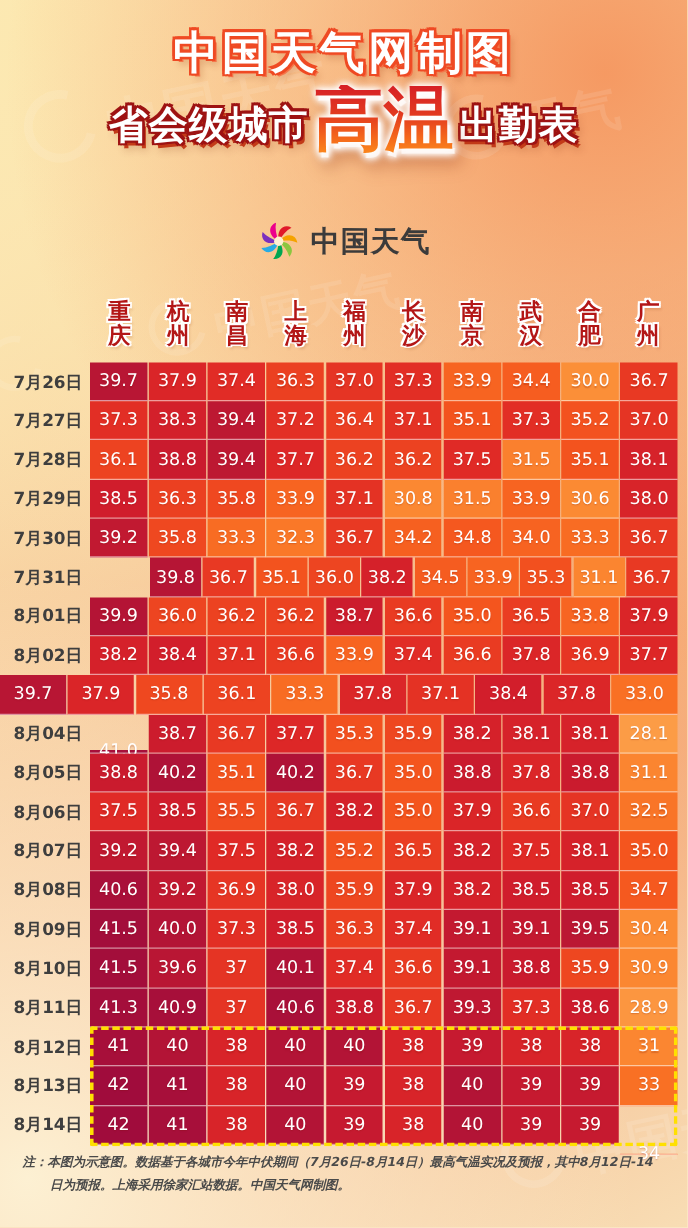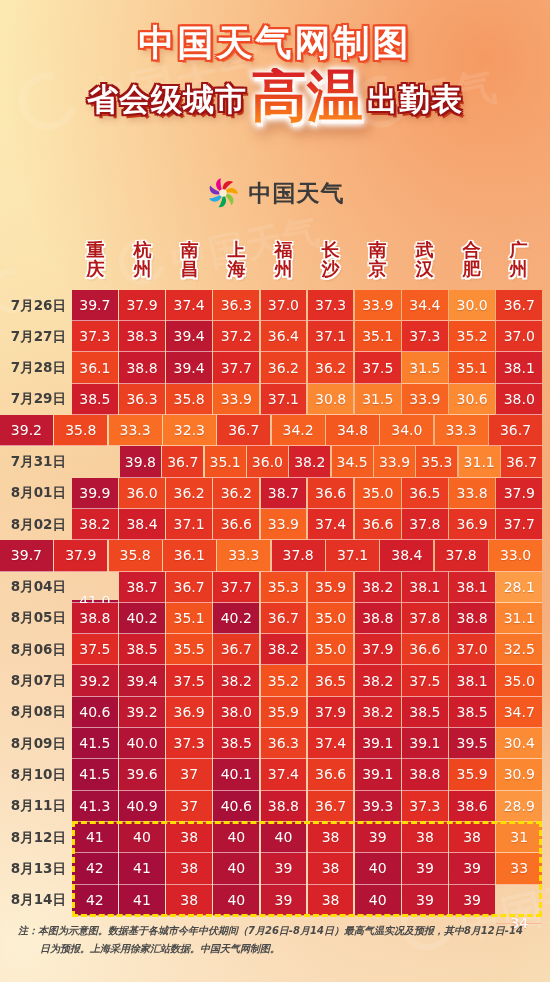--- a/index.html
+++ b/index.html
@@ -238,20 +238,21 @@
             <div class="cell" style="background: rgb(247, 100, 33);">33.9</div>
             <div class="cell" style="background: rgb(228, 50, 36);">37.1</div>
             <div class="cell" style="background: rgb(251, 136, 50);">30.8</div>
             <div class="cell" style="background: rgb(250, 128, 46);">31.5</div>
             <div class="cell" style="background: rgb(247, 100, 33);">33.9</div>
             <div class="cell" style="background: rgb(251, 138, 51);">30.6</div>
             <div class="cell" style="background: rgb(216, 36, 41);">38.0</div>
           </div>
         </div>
         <div class="row">
+          <div class="date">7月30日</div>
           <div class="cells">
             <div class="cell" style="background: rgb(193, 25, 49);">39.2</div>
             <div class="cell" style="background: rgb(239, 72, 32);">35.8</div>
             <div class="cell" style="background: rgb(248, 108, 35);">33.3</div>
             <div class="cell" style="background: rgb(250, 120, 40);">32.3</div>
             <div class="cell" style="background: rgb(232, 57, 35);">36.7</div>
             <div class="cell" style="background: rgb(246, 96, 32);">34.2</div>
             <div class="cell" style="background: rgb(245, 88, 31);">34.8</div>
             <div class="cell" style="background: rgb(247, 99, 33);">34.0</div>
             <div class="cell" style="background: rgb(248, 108, 35);">33.3</div>

